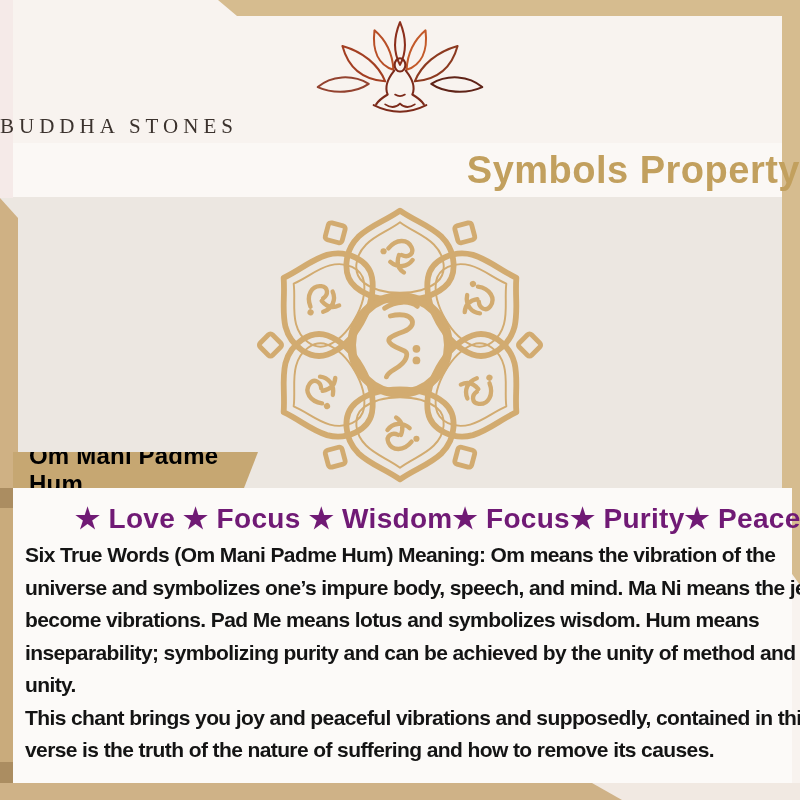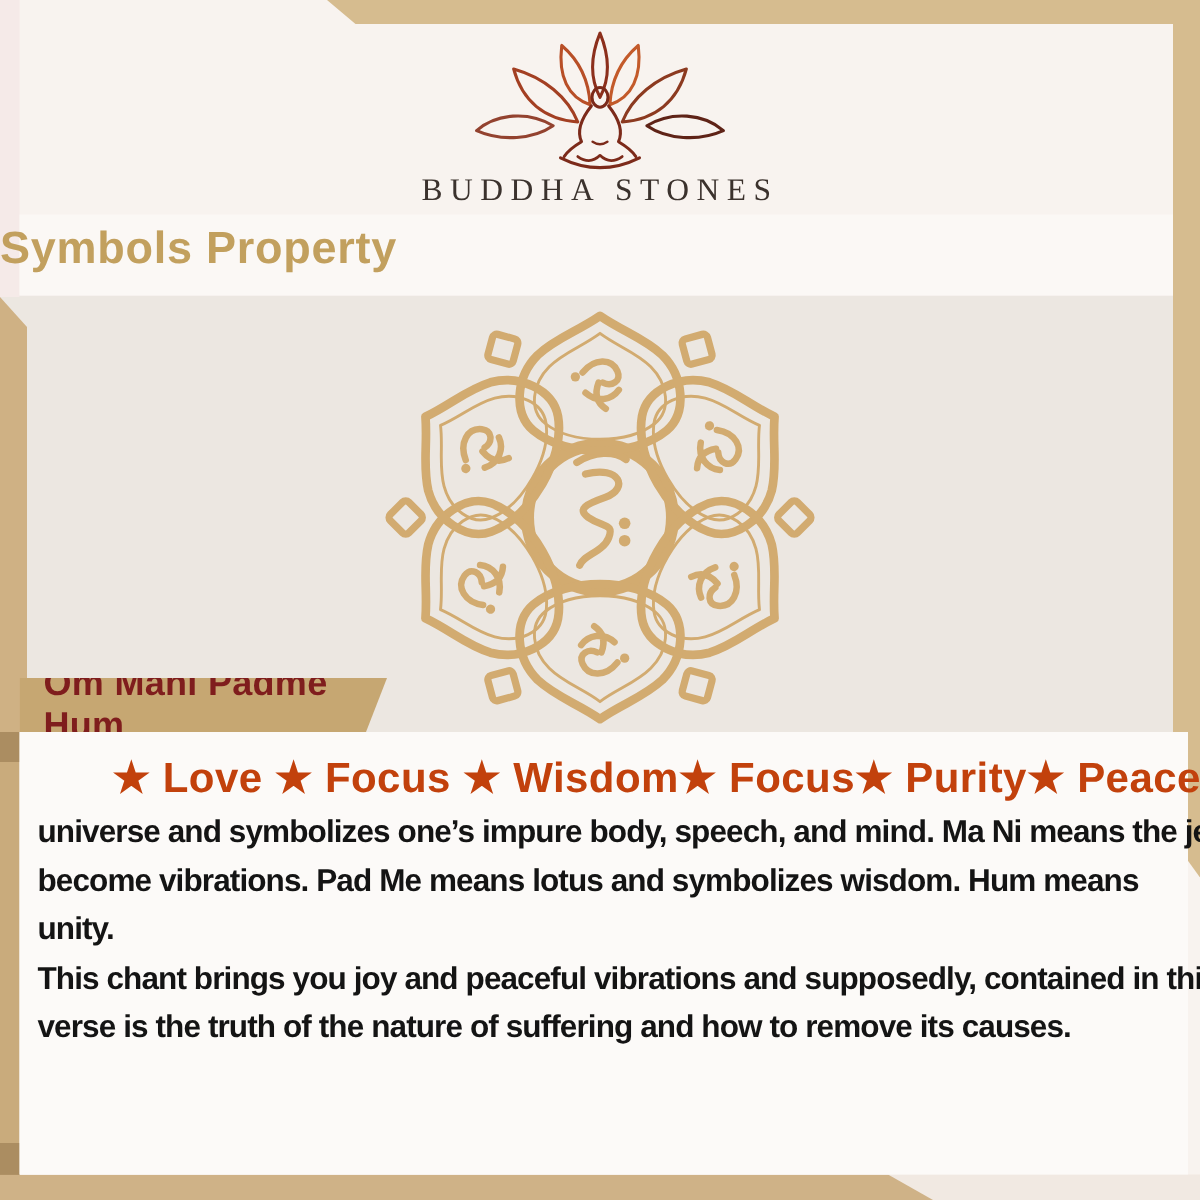--- a/index.html
+++ b/index.html
@@ -20,43 +20,43 @@
                    clip-path:polygon(0 0,100% 20px,100% 100%,0 100%);}
   .left-gold-lower{left:0;top:488px;width:13px;height:312px;background:#c9ab7c;}
   .dark-sq-top{left:0;top:488px;width:13px;height:20px;background:#ab8d61;}
   .dark-sq-bottom{left:0;top:762px;width:13px;height:22px;background:#ab8d61;}
   .bottom-right-beige{left:560px;top:783px;width:240px;height:17px;background:#f1e9e2;}
   .bottom-gold{left:0;top:783px;width:640px;height:17px;background:#cfb287;
                clip-path:polygon(0 0,592px 0,622px 100%,0 100%);}
 
   
   .logo{left:295px;top:18px;width:210px;height:102px;}
-  .brand-name{left:0;top:114px;width:800px;text-align:center;
+  .brand-name{left:0;top:114px;width:800px;
               font-family:"Liberation Serif",serif;font-size:21px;letter-spacing:5px;
               color:#3b322d;}
 
   
   .heading-band{left:13px;top:143px;width:769px;height:54px;background:#fbf8f5;}
-  .page-title{left:0;top:149px;width:800px;text-align:left;font-weight:bold;
-              font-size:30px;color:#c2a05e;letter-spacing:0.5px;}
+  .page-title{left:0;top:149px;width:800px;text-align:right;font-weight:bold;
+              font-size:38px;color:#c2a05e;letter-spacing:0.5px;}
 
   
   .mandala{left:255px;top:200px;width:290px;height:290px;}
 
   
   .om-banner{left:13px;top:452px;width:245px;height:36px;background:#c6a772;
              clip-path:polygon(0 0,100% 0,calc(100% - 14px) 100%,0 100%);
              display:flex;align-items:center;}
-  .om-banner span{color:#7f1d1d;font-weight:bold;font-size:24px;padding-left:16px;
+  .om-banner span{color:#000000;font-weight:bold;font-size:24px;padding-left:16px;
                   letter-spacing:0.2px;}
 
   
   .content-panel{left:13px;top:488px;width:779px;height:295px;background:#fcfaf8;}
   .tagline{margin:14px 0 4px 0;padding-left:62px;text-align:center;font-weight:bold;
-           font-size:28px;color:#c2410c;letter-spacing:0.3px;white-space:nowrap;}
+           font-size:28px;color:#701a75;letter-spacing:0.3px;white-space:nowrap;}
   .body-par{padding-left:12px;color:#141414;font-weight:bold;font-size:21px;
             letter-spacing:-0.6px;line-height:32.5px;}
   .body-par div{white-space:nowrap;}
 </style>
 </head>
 <body>
 
 <div class="stage">
 
   <div class="abs band-mid"></div>
@@ -163,21 +163,23 @@
     </g>
   </svg>
 
   <div class="abs om-banner">
     <span>Om Mani Padme Hum</span>
   </div>
 
   <div class="abs content-panel">
     <div class="tagline">★ Love ★ Focus ★ Wisdom★ Focus★ Purity★ Peace</div>
     <div class="body-par">
+      <div>Six True Words (Om Mani Padme Hum) Meaning: Om means the vibration of the</div>
       <div>universe and symbolizes one’s impure body, speech, and mind. Ma Ni means the jewel,</div>
       <div>become vibrations. Pad Me means lotus and symbolizes wisdom. Hum means</div>
+      <div>inseparability; symbolizing purity and can be achieved by the unity of method and</div>
       <div>unity.</div>
       <div>This chant brings you joy and peaceful vibrations and supposedly, contained in this</div>
       <div>verse is the truth of the nature of suffering and how to remove its causes.</div>
     </div>
   </div>
 
 </div>
 
 </body></html>

